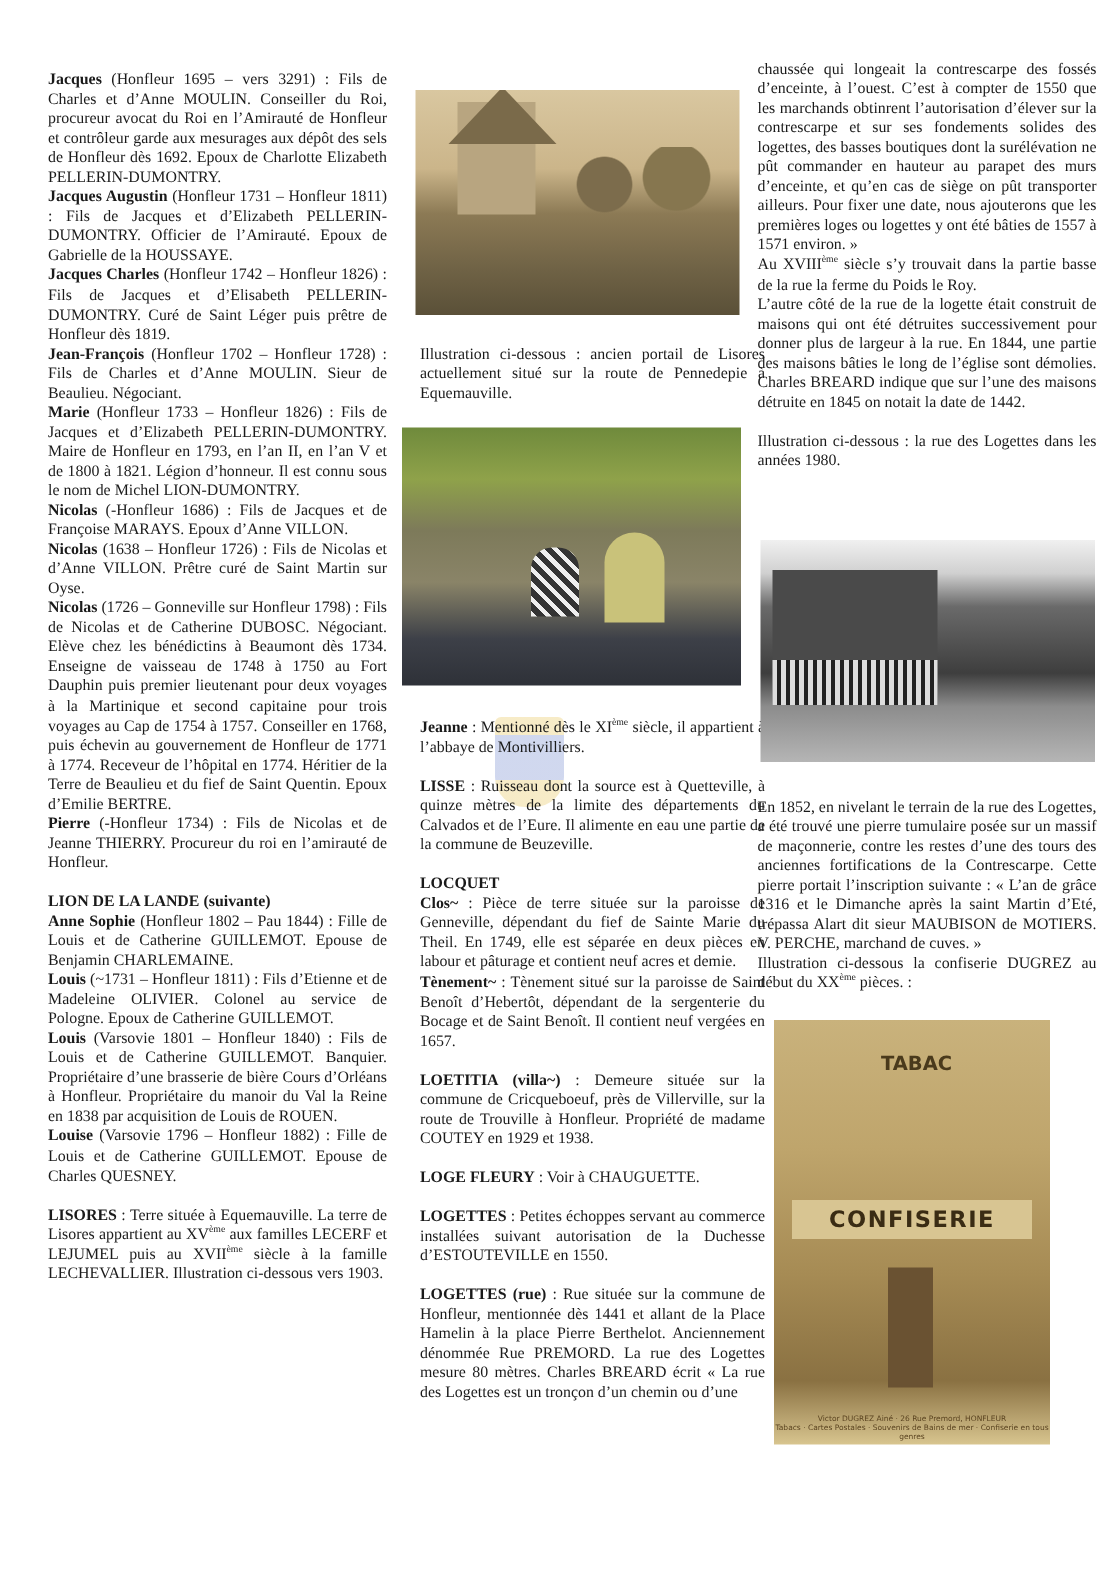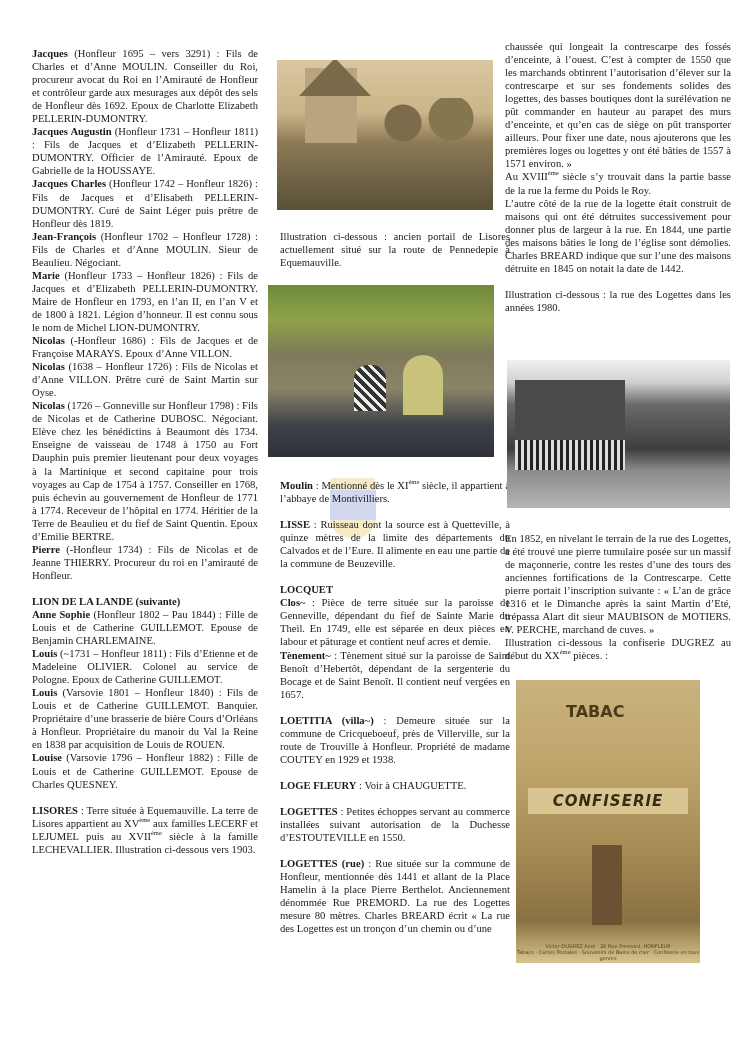--- a/index.html
+++ b/index.html
@@ -23,24 +23,24 @@
       background:linear-gradient(180deg,#6f8a3c 0%,#8fa24a 20%,#7d7a5a 40%,#8a8468 60%,#3d4048 82%,#2e3138 100%);}
   .p2 .arch{position:absolute;left:135px;top:70px;width:40px;height:60px;border-radius:20px 20px 0 0;background:#c9c27a;}
   .p2 .gate{position:absolute;left:86px;top:80px;width:32px;height:46px;border-radius:14px 14px 0 0;
       background:repeating-linear-gradient(45deg,#eee 0 3px,#333 3px 7px);}
   .p3{left:507px;top:360px;width:223px;height:148px;
       background:linear-gradient(180deg,#f0f0f0 0%,#d0d0d0 15%,#6a6a6a 30%,#3e3e3e 60%,#8c8c8c 75%,#b5b5b5 100%);}
   .p3 .house{position:absolute;left:8px;top:20px;width:110px;height:90px;background:#4a4a4a;}
   .p3 .shop{position:absolute;left:8px;top:80px;width:110px;height:30px;background:repeating-linear-gradient(90deg,#ddd 0 3px,#222 3px 6px);}
   .p4{left:516px;top:680px;width:184px;height:283px;
       background:linear-gradient(180deg,#c9b27c 0%,#bfa56c 30%,#a68b54 60%,#8a7142 85%,#d8c58f 100%);}
-  .p4 .sign{position:absolute;left:12px;top:108px;width:160px;height:26px;background:#d8c592;
-      font-family:"DejaVu Sans",sans-serif;font-size:15px;font-weight:bold;color:#3a2c14;text-align:center;line-height:26px;letter-spacing:1px;font-style:italic;}
+  .p4 .sign{position:absolute;left:12px;top:120px;width:160px;height:26px;background:#d8c592;
+      font-family:"DejaVu Sans",sans-serif;font-size:15px;font-weight:bold;color:#3a2c14;text-align:center;line-height:26px;letter-spacing:1px;}
   .p4 .tabac{position:absolute;left:50px;top:22px;width:90px;height:18px;
-      font-family:"DejaVu Sans",sans-serif;font-size:16px;font-weight:bold;color:#4a3a1c;text-align:left;}
+      font-family:"DejaVu Sans",sans-serif;font-size:13px;font-weight:bold;color:#4a3a1c;text-align:center;}
   .p4 .door{position:absolute;left:76px;top:165px;width:30px;height:80px;background:#6a5232;}
   .p4 .caption{position:absolute;left:0;bottom:2px;width:184px;font-size:5px;color:#5a4320;text-align:center;
       font-family:"DejaVu Sans",sans-serif;line-height:6px;}
   .crest{position:absolute;left:330px;top:478px;width:46px;height:60px;opacity:.35;
       background:linear-gradient(180deg,#e8c760 0 20%,#7a8fd0 20% 70%,#e8c760 70%);border-radius:4px 4px 20px 20px;}
 </style>
 </head>
 <body>
 
 <div class="col c1">
@@ -73,21 +73,21 @@
   <div class="gate"></div>
   <div class="arch"></div>
 </div>
 
 <div class="crest"></div>
 
 <div class="col c2">
   <p>Illustration ci-dessous : ancien portail de Lisores actuellement situé sur la route de Pennedepie à Equemauville.</p>
 </div>
 <div class="col c2" style="top:479px">
-  <p><b>Moulin</b><span> : Mentionné dès le XI</span><sup>ème</sup><span> siècle, il appartient à l’abbaye de Montivilliers.</span></p>
+  <p><b>Jeanne</b><span> : Mentionné dès le XI</span><sup>ème</sup><span> siècle, il appartient à l’abbaye de Montivilliers.</span></p>
   <div class="gap"></div>
   <p><b>LISSE</b><span> : Ruisseau dont la source est à Quetteville, à quinze mètres de la limite des départements du Calvados et de l’Eure. Il alimente en eau une partie de la commune de Beuzeville.</span></p>
   <div class="gap"></div>
   <p><b>LOCQUET</b></p>
   <p><b>Clos~</b><span> : Pièce de terre située sur la paroisse de Genneville, dépendant du fief de Sainte Marie du Theil. En 1749, elle est séparée en deux pièces en labour et pâturage et contient neuf acres et demie.</span></p>
   <p><b>Tènement~</b><span> : Tènement situé sur la paroisse de Saint Benoît d’Hebertôt, dépendant de la sergenterie du Bocage et de Saint Benoît. Il contient neuf vergées en 1657.</span></p>
   <div class="gap"></div>
   <p><b>LOETITIA (villa~)</b><span> : Demeure située sur la commune de Cricqueboeuf, près de Villerville, sur la route de Trouville à Honfleur. Propriété de madame COUTEY en 1929 et 1938.</span></p>
   <div class="gap"></div>
   <p><b>LOGE FLEURY</b><span> : Voir à CHAUGUETTE.</span></p>

